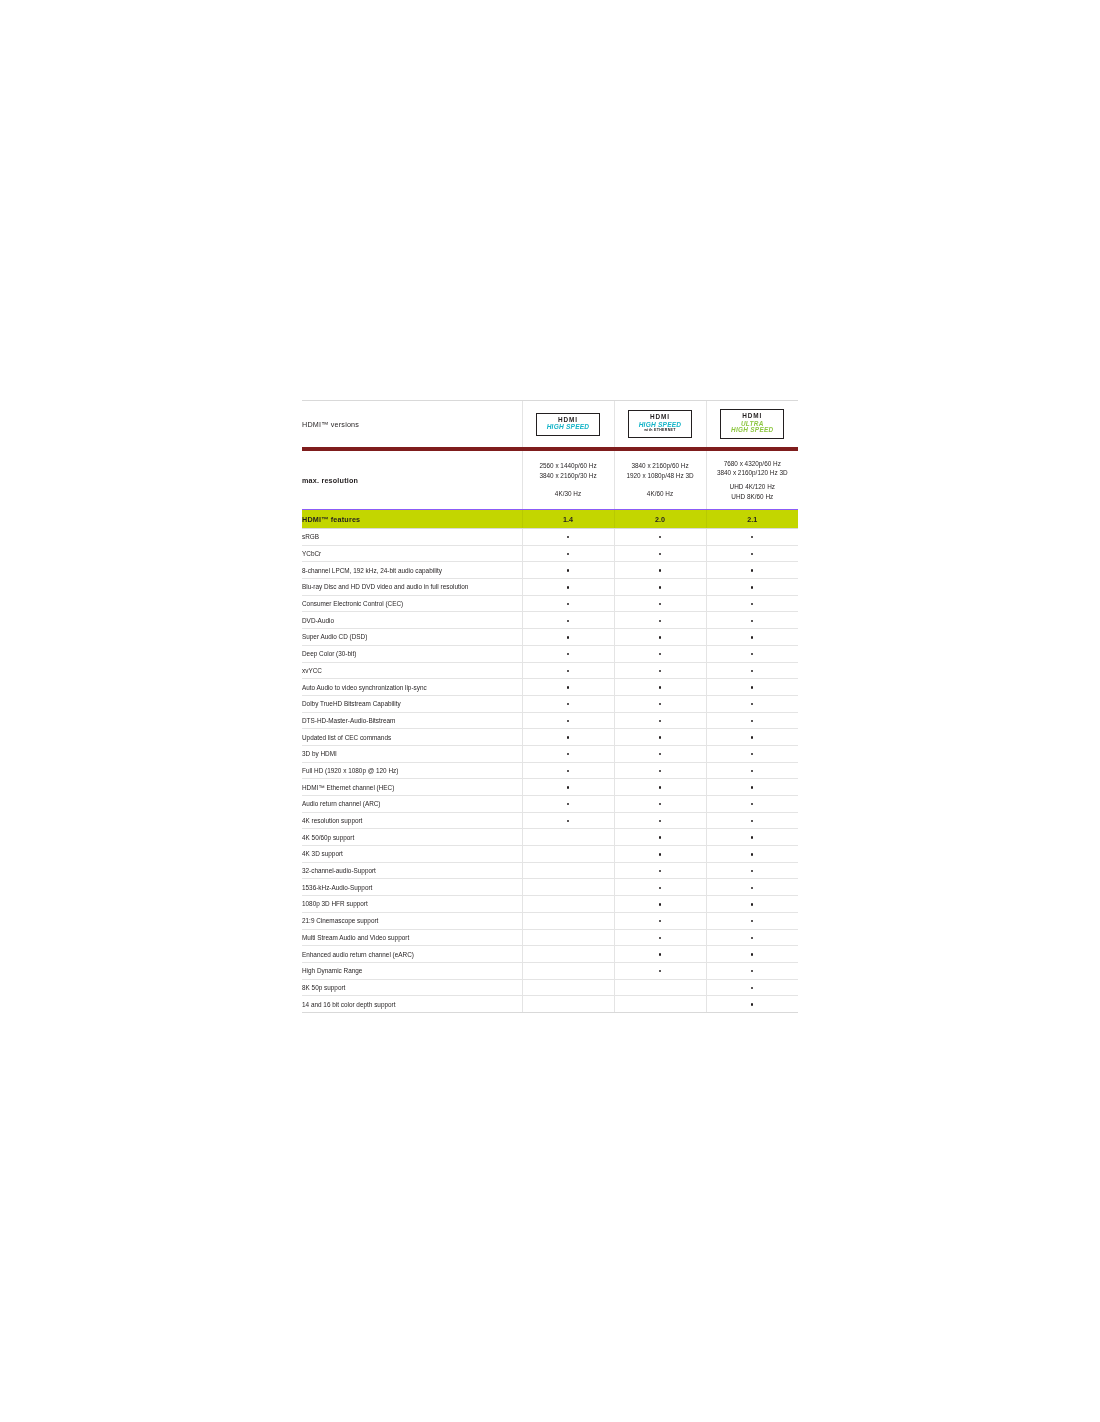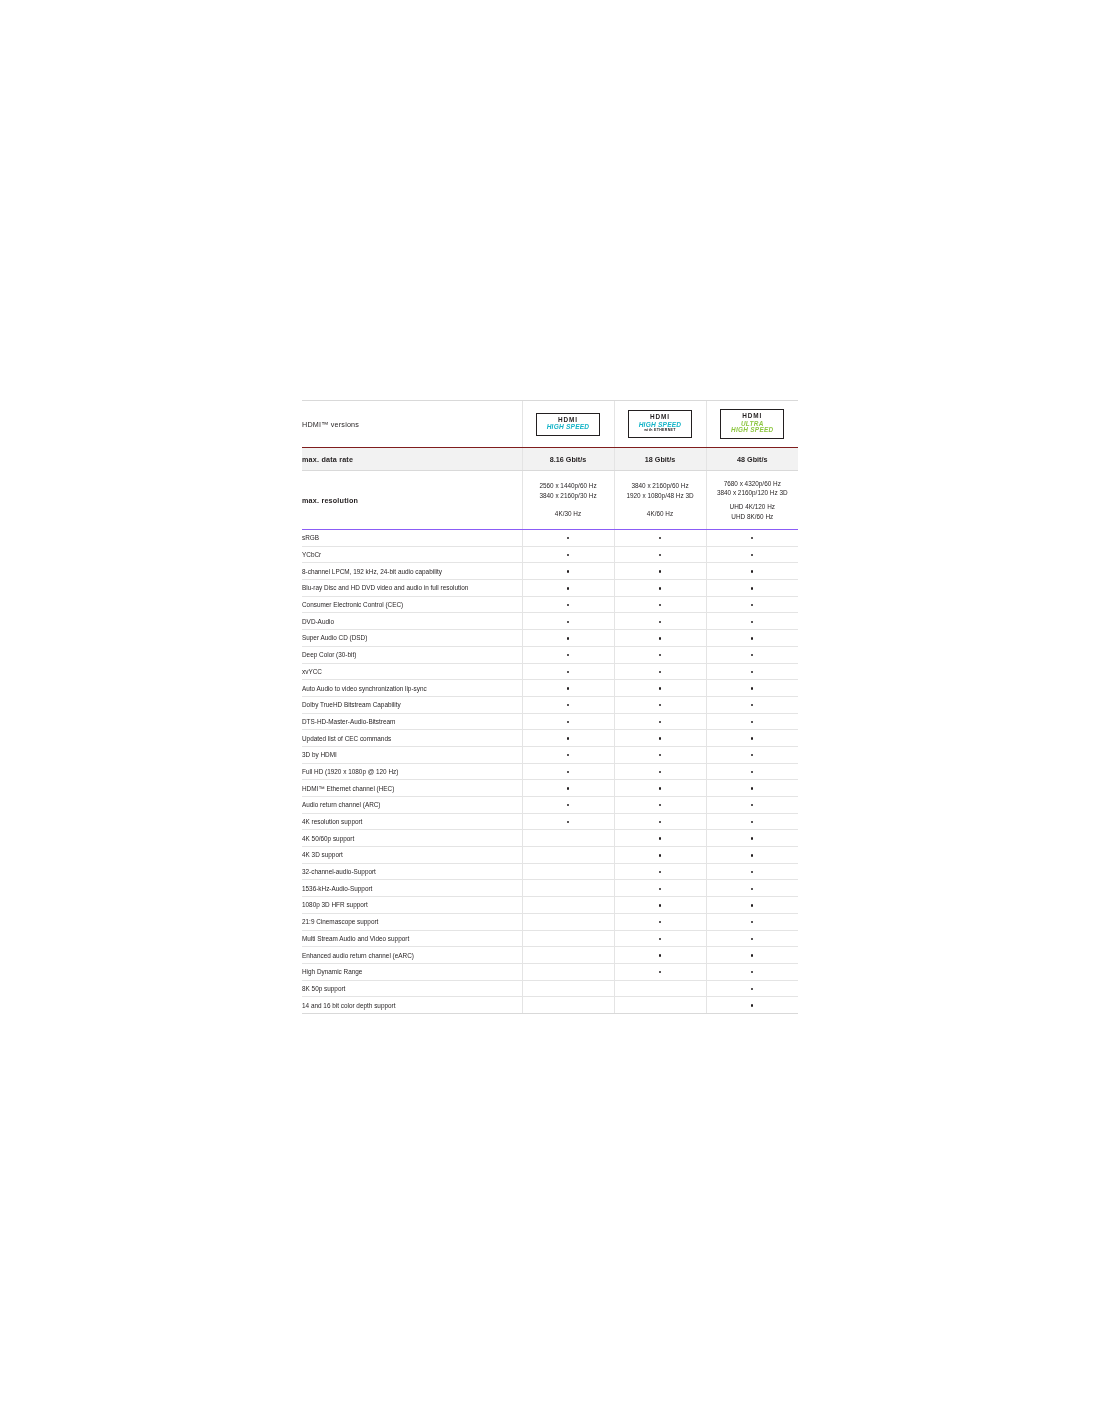--- a/index.html
+++ b/index.html
@@ -30,21 +30,21 @@
     padding: 0;
     margin: 0;
     vertical-align: middle;
   }
   col.c-feature { width: 220px; }
   col.c-ver { width: 92px; }
 
   
   .row-versions td {
     border-top: 1px solid #d9d9d9;
-    border-bottom: 1px solid #7f1d1d;
+    border-bottom: 4px solid #7f1d1d;
     height: 46px;
   }
   .lbl {
     font-size: 7.2px;
     font-weight: bold;
     letter-spacing: .2px;
     padding-left: 8px;
     color: #231f20;
   }
   .lbl.plain { font-weight: normal; }
@@ -199,26 +199,20 @@
         </td>
         <td class="logo-cell">
           <span class="logo">
             <span class="hdmi">HDMI</span>
             <span class="ultra">ULTRA</span>
             <span class="uhs">HIGH SPEED</span>
           </span>
         </td>
       </tr>
 
-      <tr class="row-rate">
-        <td class="lbl">max. data rate</td>
-        <td class="rate">8.16 Gbit/s</td>
-        <td class="rate">18 Gbit/s</td>
-        <td class="rate">48 Gbit/s</td>
-      </tr>
 
       <tr class="row-res">
         <td class="lbl">max. resolution</td>
         <td class="res">
           <span class="grp1">
             <span>2560 x 1440p/60 Hz</span><br>
             <span>3840 x 2160p/30 Hz</span>
           </span>
           <span class="gap"></span>
           <span class="grp2">
@@ -241,20 +235,26 @@
             <span>3840 x 2160p/120 Hz 3D</span>
           </span>
           <span class="gap" style="height:4px"></span>
           <span class="grp2">
             <span>UHD 4K/120 Hz</span><br>
             <span>UHD 8K/60 Hz</span>
           </span>
         </td>
       </tr>
 
+      <tr class="row-feat-head">
+        <td class="lbl">HDMI™ features</td>
+        <td class="vnum">1.4</td>
+        <td class="vnum">2.0</td>
+        <td class="vnum">2.1</td>
+      </tr>
     </tbody>
     <tbody id="feature-rows">
         <tr class="frow">
           <td class="fname">sRGB</td>
           <td class="fmark"><span class="dot"></span></td>
           <td class="fmark"><span class="dot"></span></td>
           <td class="fmark"><span class="dot"></span></td>
         </tr>
         <tr class="frow">
           <td class="fname">YCbCr</td>

